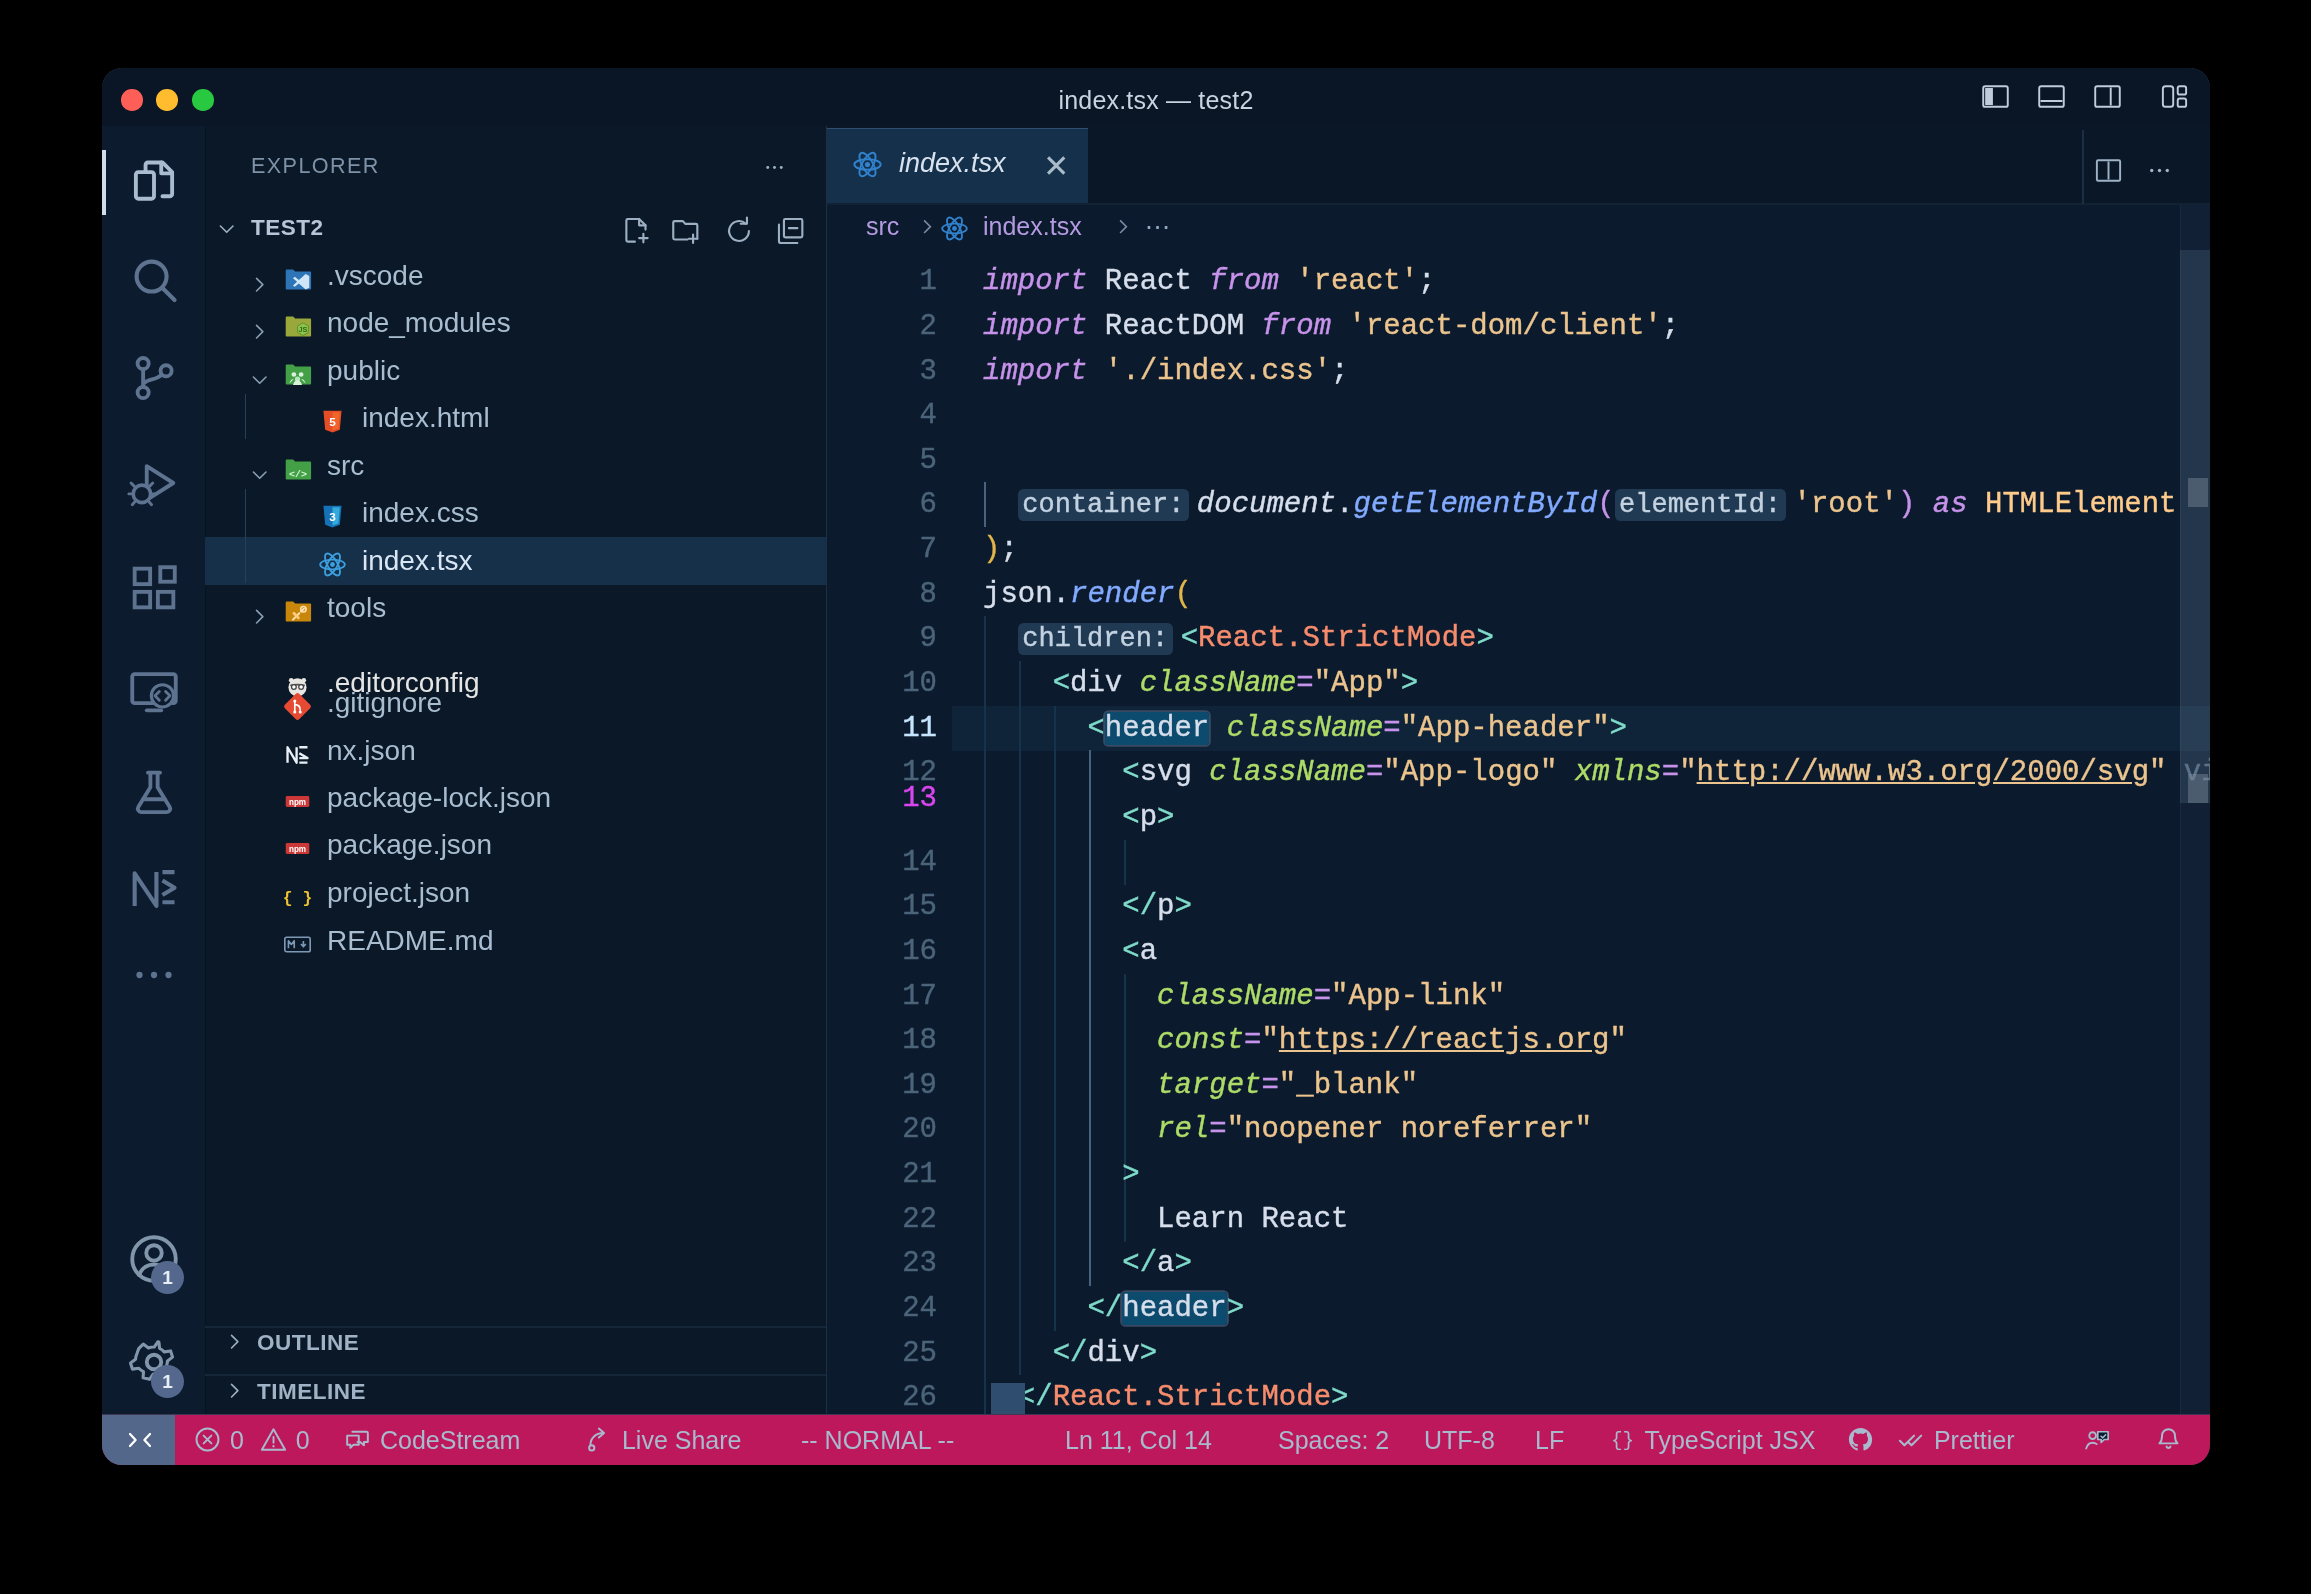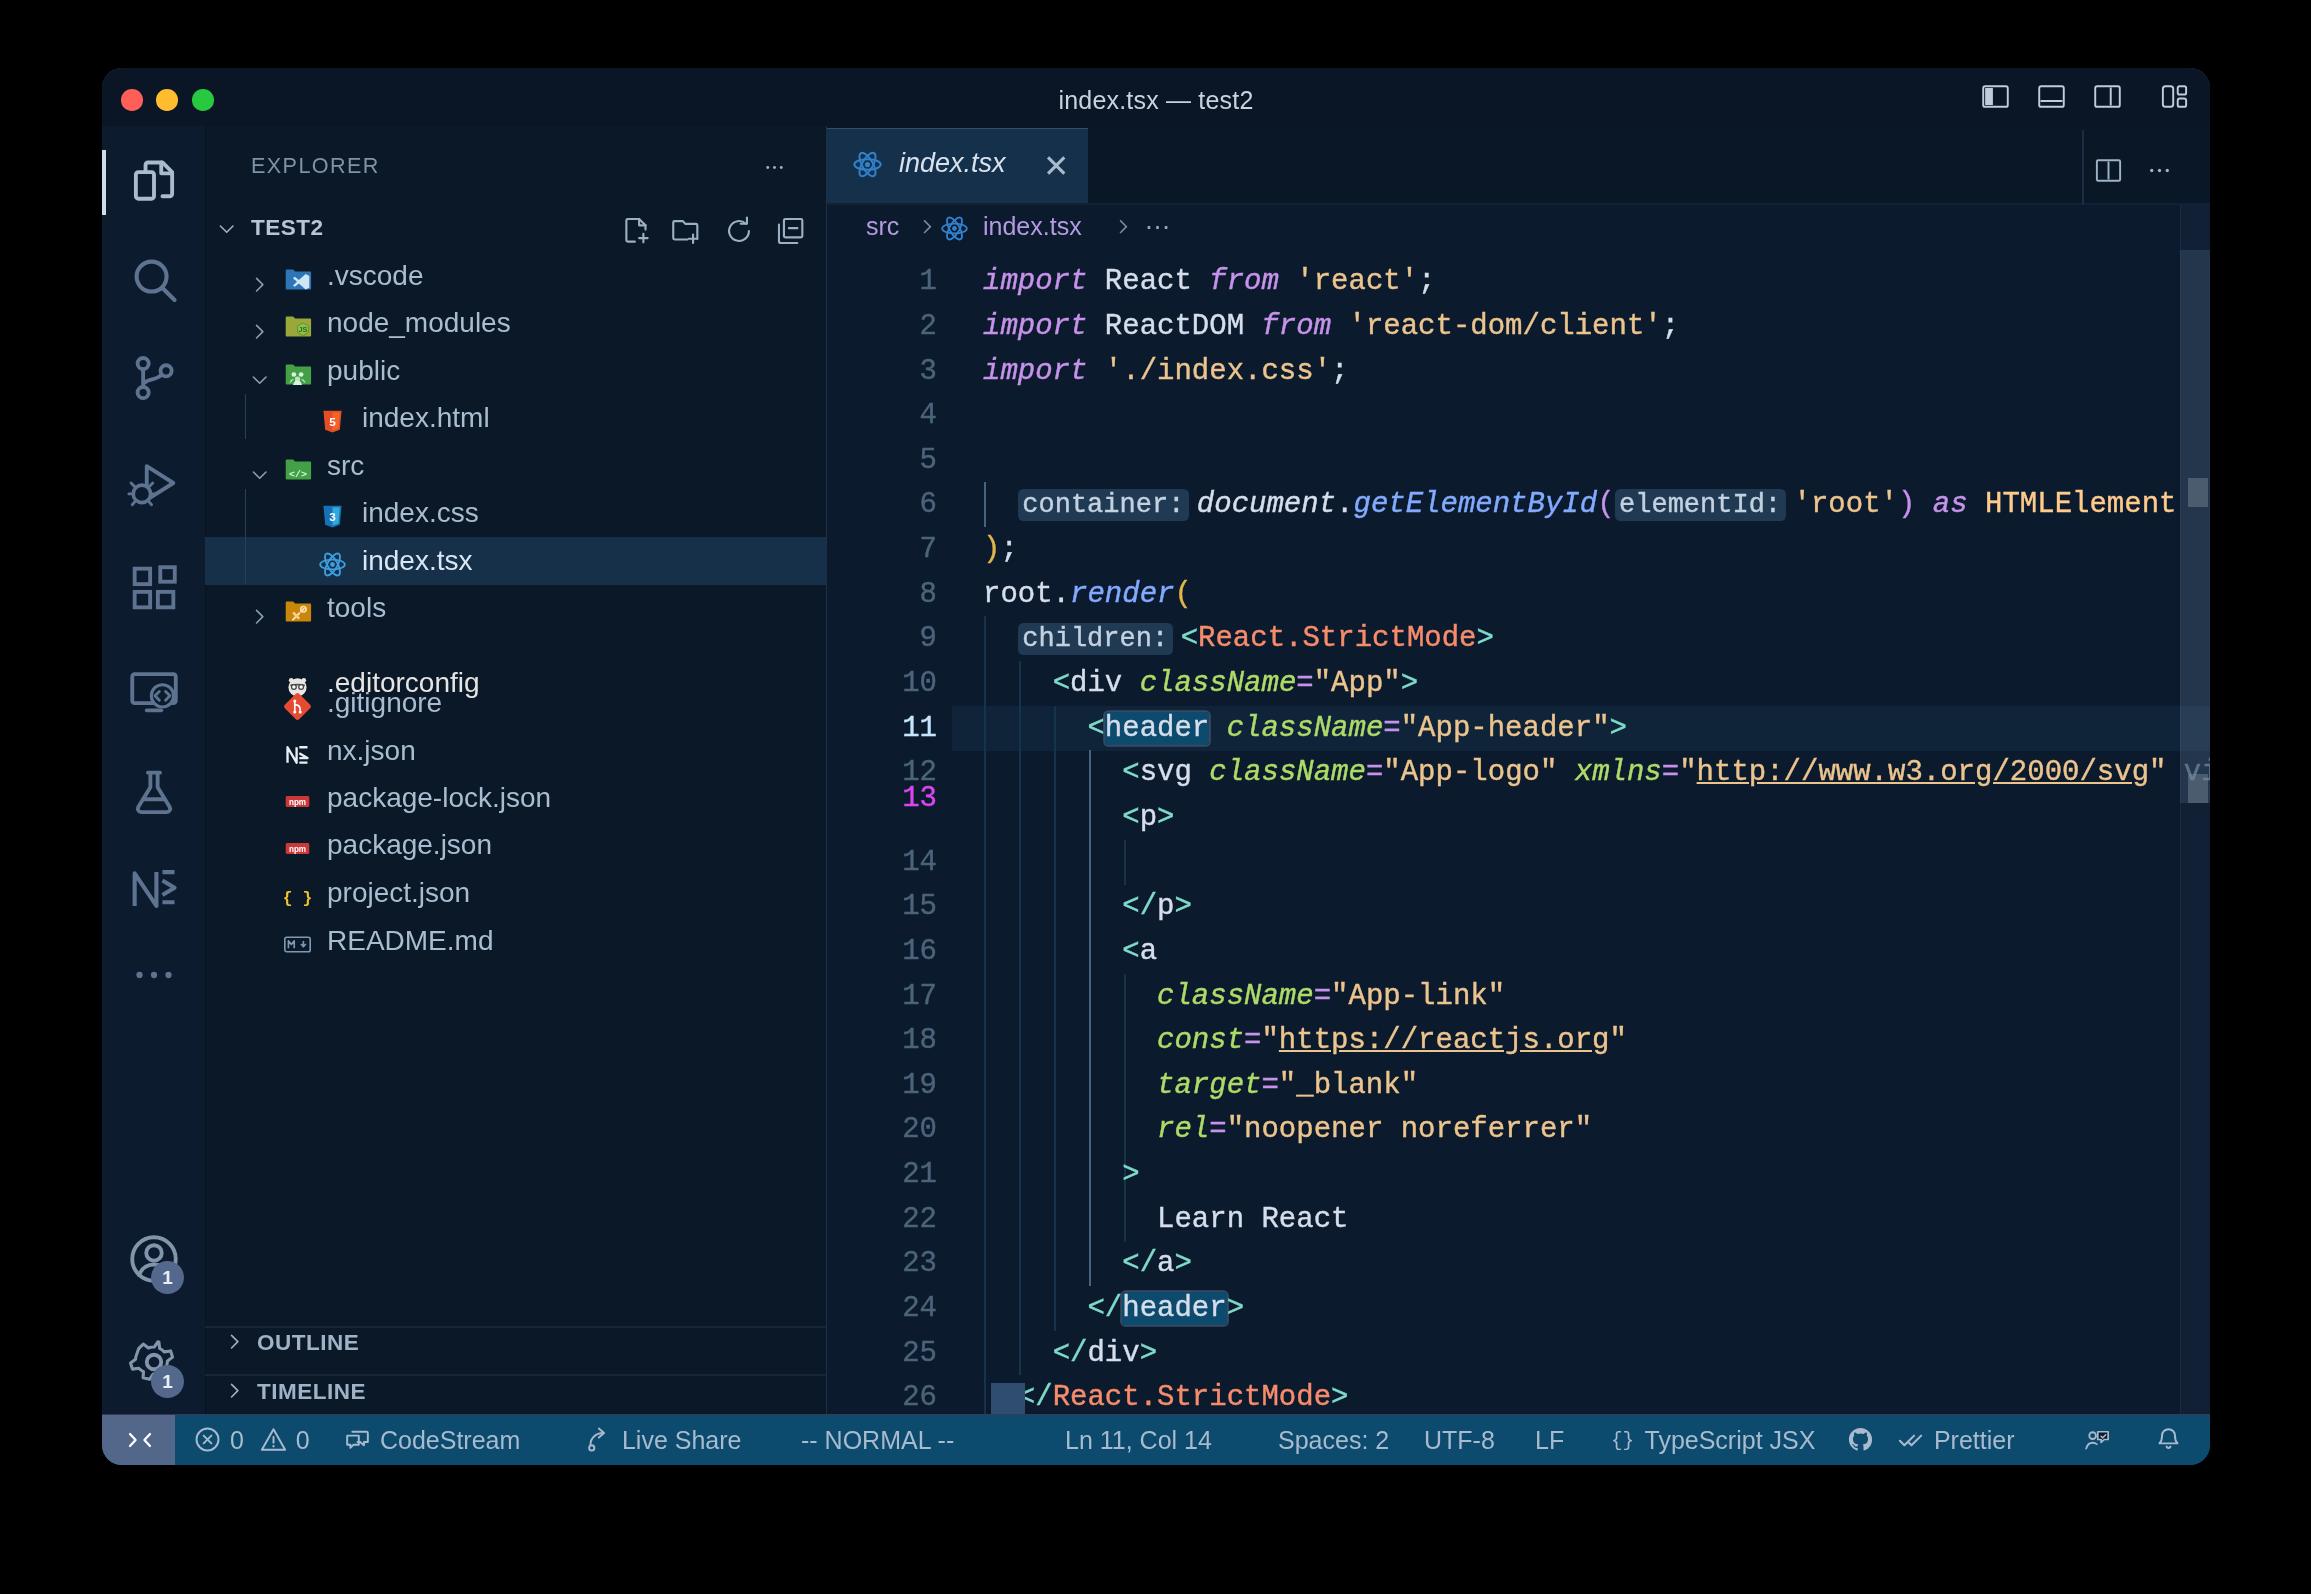--- a/index.html
+++ b/index.html
@@ -4,21 +4,21 @@
 html,body{width:2311px;height:1595px;background:#000;overflow:hidden}
 body{font-family:"Liberation Sans",sans-serif;-webkit-font-smoothing:antialiased}
 #win{position:absolute;left:102px;top:68px;width:2108px;height:1397px;background:#0b1a2d;border-radius:20px;overflow:hidden;box-shadow:inset 0 0.9px 0 rgba(160,180,200,.28), inset 0.9px 0 0 rgba(120,140,165,.10), inset -0.9px 0 0 rgba(120,140,165,.10), inset 0 -0.9px 0 rgba(120,140,165,.12)}
 .abs{position:absolute}
 #titlebar{left:0;top:0;width:100%;height:58px;background:#0a1626}
 .tl{width:21.6px;height:21.6px;border-radius:50%;top:21px}
 #title{width:100%;top:18px;text-align:center;color:#c9d3e0;font-size:25px;letter-spacing:0.2px}
 #actbar{left:0;top:58px;width:103px;height:1288px;background:#0c1b2d}
 #sidebar{left:103px;top:58px;width:621px;height:1288px;background:#0a1827;border-left:1.8px solid #081220}
 #editor{left:724px;top:58px;width:1384px;height:1288px;background:#0b1a2d;border-left:1.8px solid #1c2f45;overflow:hidden}
-#statusbar{left:0;top:1346px;width:100%;height:51px;background:#0c4a6e;border-top:1.8px solid #3d3654;color:#a8bacd;font-size:25px}
+#statusbar{left:0;top:1346px;width:100%;height:51px;background:#be185d;border-top:1.8px solid #3d3654;color:#a8bacd;font-size:25px}
 .aicon{left:22.5px;width:58px;height:58px}
 .badge{width:33px;height:33px;border-radius:50%;background:#53688c;color:#e8eef5;font-size:19px;font-weight:bold;text-align:center;line-height:33px}
 .srow{left:103px;width:621px;height:48px;color:#abbfd4;font-size:28px;line-height:48px;white-space:nowrap}
 .srow .lbl{position:absolute;top:0}
 .ficon{position:absolute;top:9px;width:29px;height:29px}
 .fchev{position:absolute;top:11.7px}
 .code,.mono{font-family:"Liberation Mono",monospace;font-size:29px;white-space:pre;-webkit-text-stroke:0.4px currentColor}
 .cl{position:absolute;left:0;height:45px;line-height:45px}
 .num{position:absolute;width:110px;text-align:right;color:#4b6479;height:45px;line-height:45px}
 .k{color:#c792ea;font-style:italic}
@@ -372,21 +372,21 @@
       <div class="num mono" style="left:0;top:1115px;color:#4b6479">23</div>
       <div class="num mono" style="left:0;top:1160px;color:#4b6479">24</div>
       <div class="num mono" style="left:0;top:1205px;color:#4b6479">25</div>
       <div class="num mono" style="left:0;top:1249px;color:#4b6479">26</div>
       <div class="cl code" style="left:156px;top:133px"><span class="k">import</span><span class="w"> React </span><span class="k">from</span><span class="w"> </span><span class="s">'react'</span><span class="w">;</span></div>
       <div class="cl code" style="left:156px;top:178px"><span class="k">import</span><span class="w"> ReactDOM </span><span class="k">from</span><span class="w"> </span><span class="s">'react-dom/client'</span><span class="w">;</span></div>
       <div class="cl code" style="left:156px;top:223px"><span class="k">import</span><span class="w"> </span><span class="s">'./index.css'</span><span class="w">;</span></div>
       <div class="cl code" style="left:156px;top:267px"></div>
       <div class="cl code" style="left:156px;top:356px"><span class="w">  </span><span class="inlay">container:</span><span class="di">document</span><span class="w">.</span><span class="fn">getElementById</span><span class="b2">(</span><span class="inlay">elementId:</span><span class="s">'root'</span><span class="b2">)</span><span class="w"> </span><span class="k">as</span><span class="w"> </span><span class="type">HTMLElement</span></div>
       <div class="cl code" style="left:156px;top:401px"><span class="b1">)</span><span class="w">;</span></div>
-      <div class="cl code" style="left:156px;top:446px"><span class="w">root.</span><span class="fn">render</span><span class="b1">(</span></div>
+      <div class="cl code" style="left:156px;top:446px"><span class="w">json.</span><span class="fn">render</span><span class="b1">(</span></div>
       <div class="cl code" style="left:156px;top:490px"><span class="w">  </span><span class="inlay">children:</span><span class="t">&lt;</span><span class="cmp">React.StrictMode</span><span class="t">&gt;</span></div>
       <div class="cl code" style="left:156px;top:535px"><span class="w">    </span><span class="t">&lt;</span><span class="tag">div</span><span class="w"> </span><span class="attr">className</span><span class="eq">=</span><span class="s">"App"</span><span class="t">&gt;</span></div>
       <div class="cl code" style="left:156px;top:580px"><span class="w">      </span><span class="t">&lt;</span><span class="tag whl">header</span><span class="w"> </span><span class="attr">className</span><span class="eq">=</span><span class="s">"App-header"</span><span class="t">&gt;</span></div>
       <div class="cl code" style="left:156px;top:624px"><span class="w">        </span><span class="t">&lt;</span><span class="tag">svg</span><span class="w"> </span><span class="attr">className</span><span class="eq">=</span><span class="s">"App-logo"</span><span class="w"> </span><span class="attr">xmlns</span><span class="eq">=</span><span class="s">"</span><span class="s u">http://www.w3.org/2000/svg</span><span class="s">"</span><span style="color:#51677f"> viewBo</span></div>
       <div class="cl code" style="left:156px;top:669px"><span class="w">        </span><span class="t">&lt;</span><span class="tag">p</span><span class="t">&gt;</span></div>
       <div class="cl code" style="left:156px;top:758px"><span class="w">        </span><span class="t">&lt;/</span><span class="tag">p</span><span class="t">&gt;</span></div>
       <div class="cl code" style="left:156px;top:803px"><span class="w">        </span><span class="t">&lt;</span><span class="tag">a</span></div>
       <div class="cl code" style="left:156px;top:848px"><span class="w">          </span><span class="attr">className</span><span class="eq">=</span><span class="s">"App-link"</span></div>
       <div class="cl code" style="left:156px;top:892px"><span class="w">          </span><span class="attr">const</span><span class="eq">=</span><span class="s">"</span><span class="s u">https://reactjs.org</span><span class="s">"</span></div>
       <div class="cl code" style="left:156px;top:937px"><span class="w">          </span><span class="attr">target</span><span class="eq">=</span><span class="s">"_blank"</span></div>

